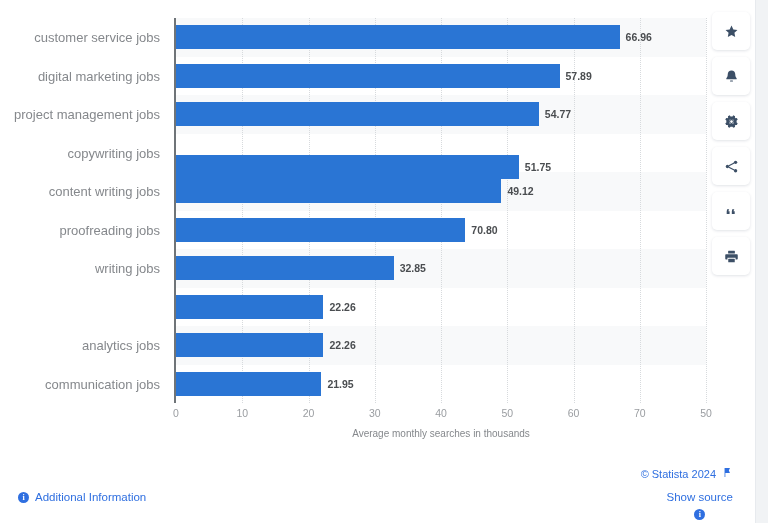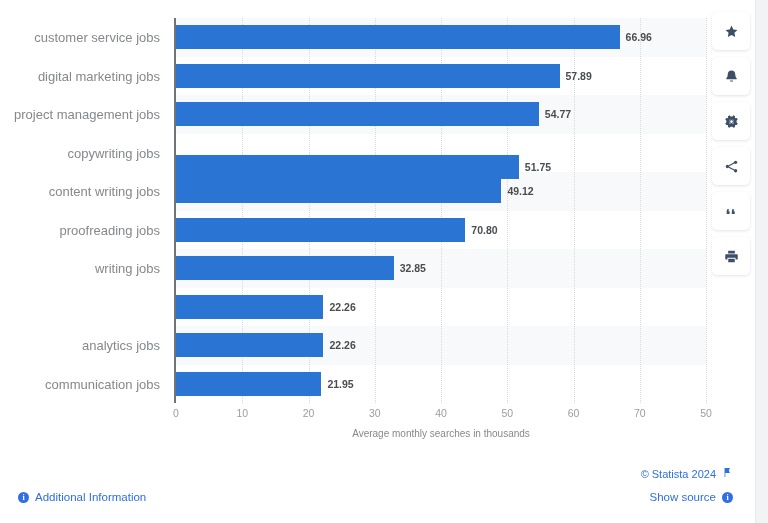--- a/index.html
+++ b/index.html
@@ -170,20 +170,21 @@
   }
   #show-source {
     position: absolute;
     right: 22px; top: 36px;
     display: flex;
     align-items: center;
     gap: 6px;
     font-size: 11.5px;
     color: #2f6fe0;
     cursor: pointer;
+    flex-direction: column;
   }
   .info-dot {
     width: 11px; height: 11px;
     border-radius: 50%;
     background: #2f6fe0;
     color: #ffffff;
     font-size: 8px;
     font-weight: bold;
     line-height: 11px;
     text-align: center;

